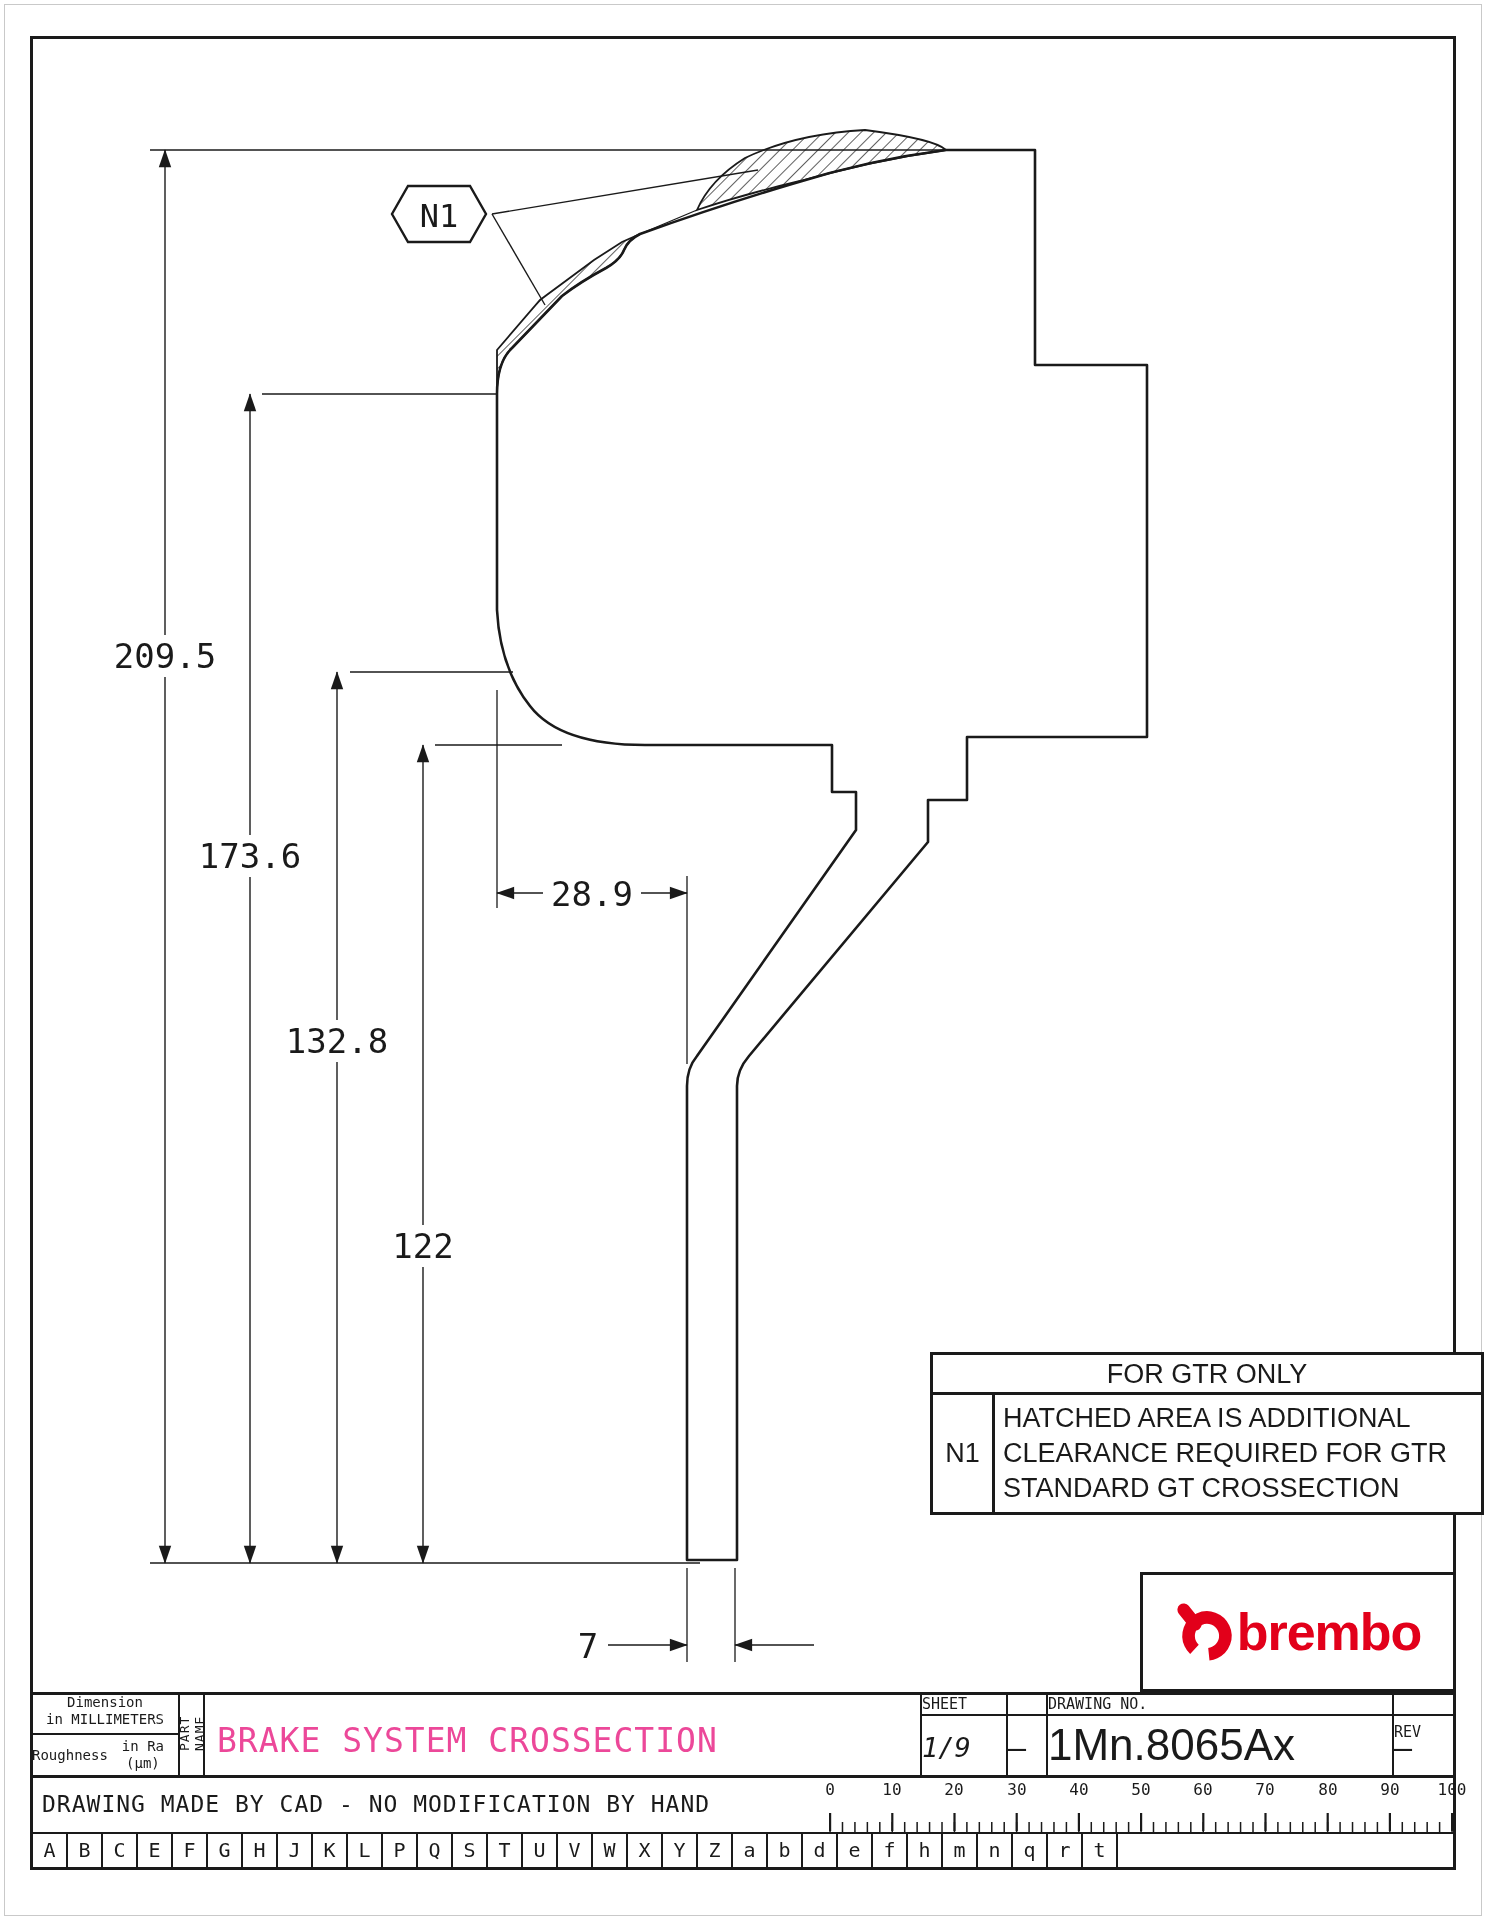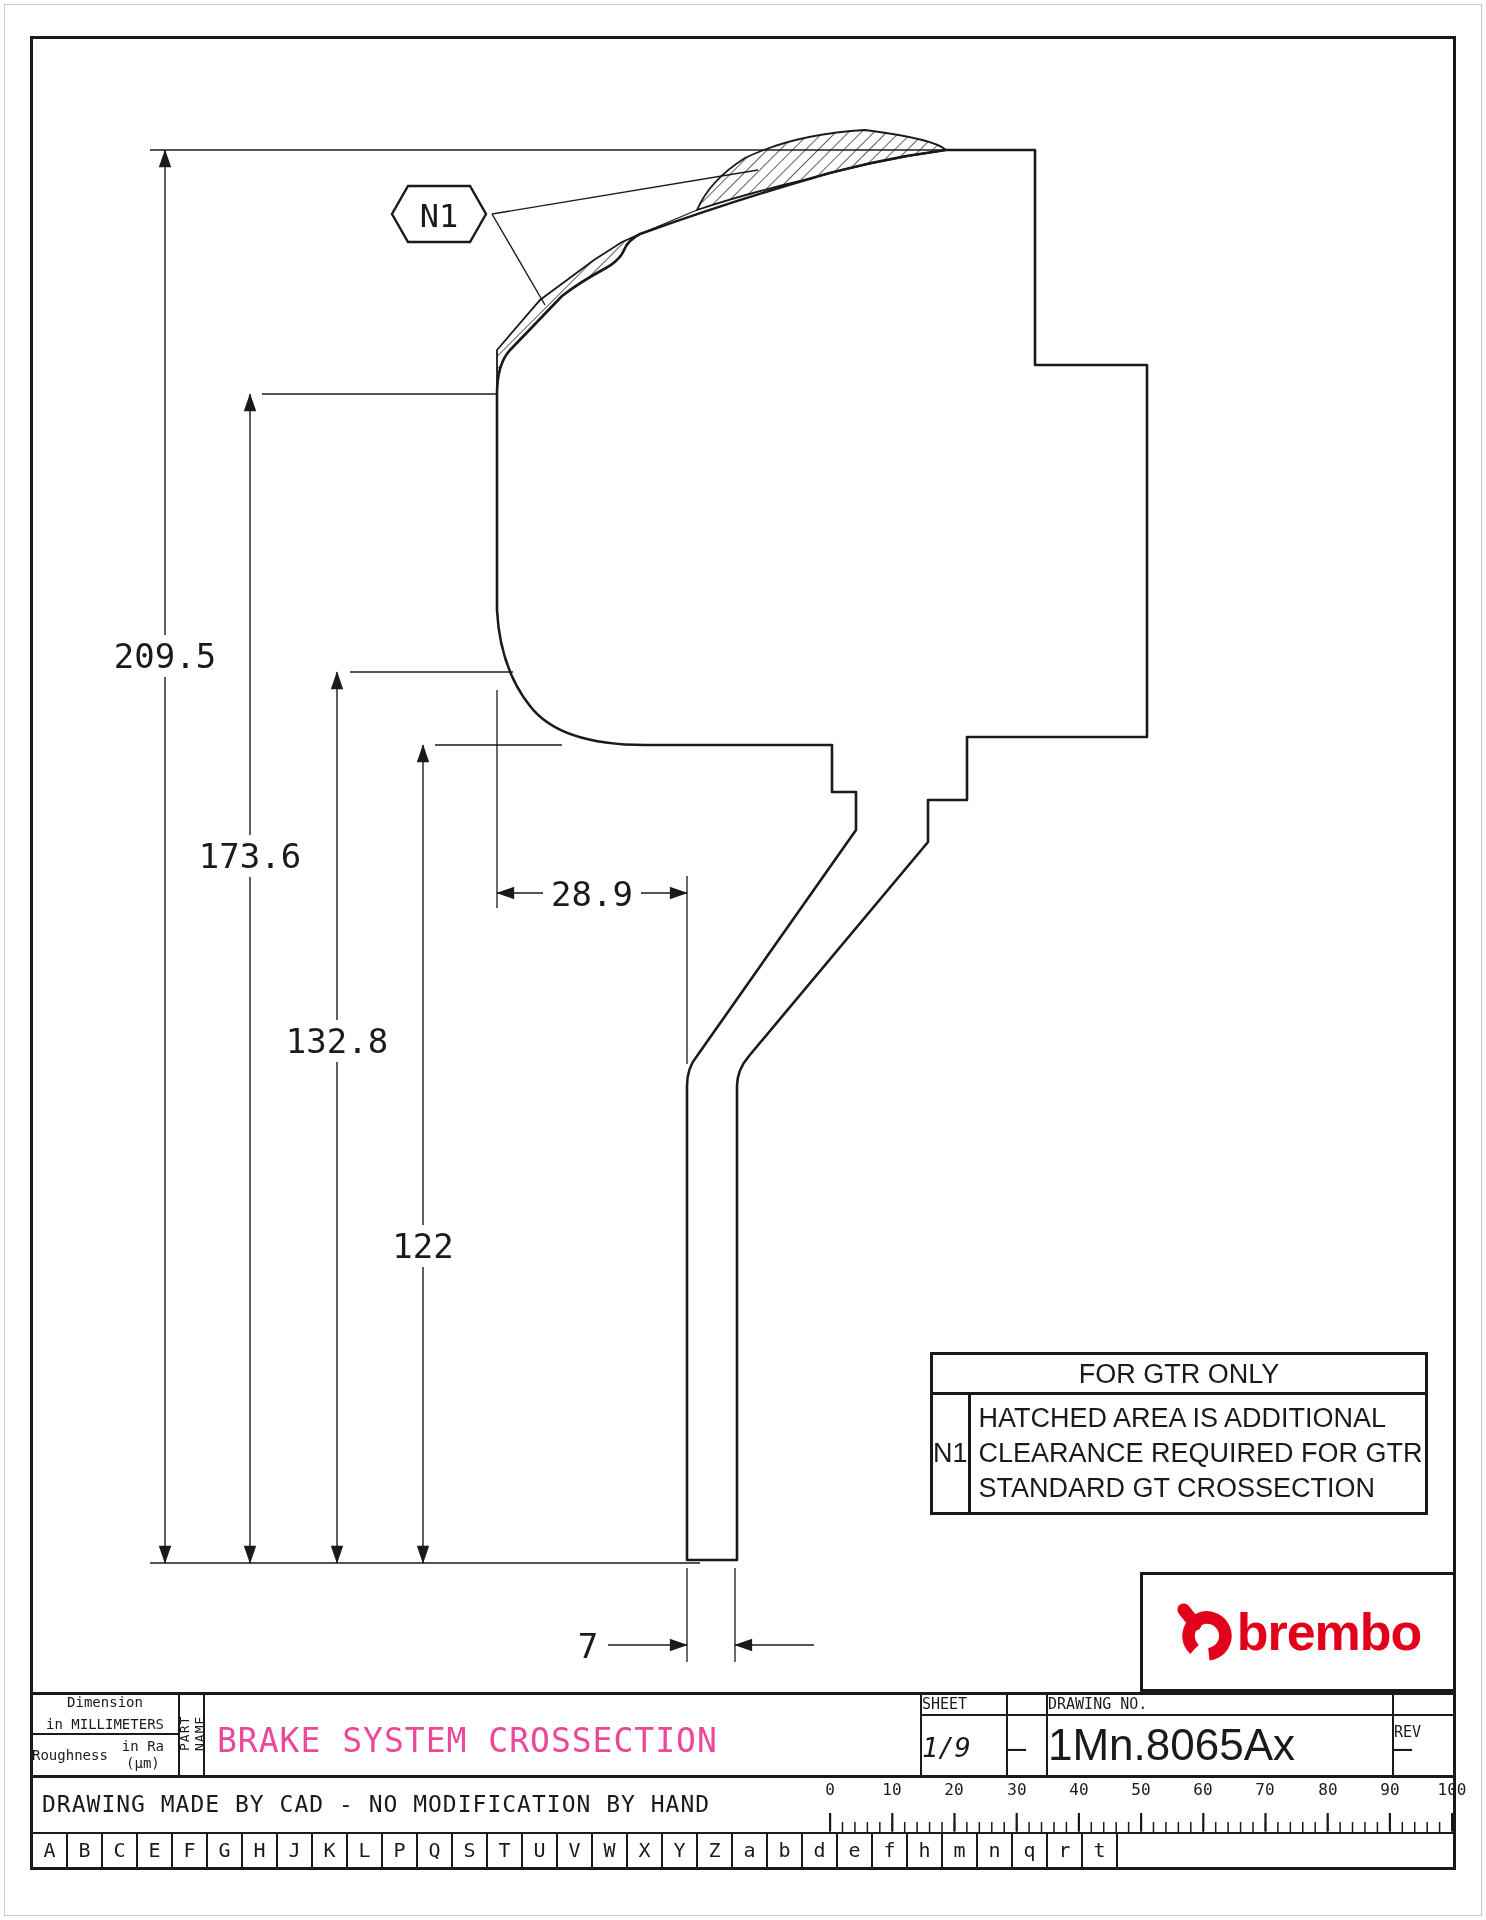--- a/index.html
+++ b/index.html
@@ -11,34 +11,34 @@
   svg.cad{position:absolute;left:0;top:0;width:1486px;height:1920px}
 
   
   .dimtxt{font-family:"DejaVu Sans Mono",monospace;font-size:34px;fill:#1a1a1a}
   .hextxt{font-family:"DejaVu Sans Mono",monospace;font-size:32px;fill:#1a1a1a}
 
   
   .ln{position:absolute;background:#1a1a1a}
 
   
-  .note-table{position:absolute;left:930px;top:1352px;width:498px;border:3px solid #1a1a1a;
+  .note-table{position:absolute;left:930px;top:1352px;width:554px;border:3px solid #1a1a1a;
               font-family:"Liberation Sans",sans-serif;background:#fff}
   .nt-header{height:40px;border-bottom:3px solid #1a1a1a;text-align:center;font-size:27px;line-height:38px}
   .nt-body{display:flex}
   .nt-ref{width:62px;border-right:3px solid #1a1a1a;display:flex;align-items:center;justify-content:center;font-size:27px}
   .nt-text{flex:1;padding:6px 8px;font-size:27px;line-height:35px;white-space:nowrap}
 
   
   .logo-box{position:absolute;left:1140px;top:1572px;width:316px;height:120px;border:3px solid #1a1a1a;
             display:flex;align-items:center;justify-content:center;gap:0;background:#fff}
   .logo-text{font-family:"Liberation Sans",sans-serif;font-weight:700;font-size:52px;color:#e2001a;letter-spacing:-1px}
 
   
-  .tb{position:absolute;display:flex;align-items:center;justify-content:space-between;text-align:center}
+  .tb{position:absolute;display:flex;align-items:center;justify-content:flex-start;text-align:center}
   .tb-units{left:32px;top:1694px;width:146px;height:39px;flex-direction:column;font-size:14px;line-height:17px}
   .tb-rough{left:32px;top:1735px;width:146px;height:40px;font-size:14px;line-height:17px}
   .tb-partlabel{left:180px;top:1694px;width:23px;height:79px;writing-mode:vertical-rl;transform:rotate(180deg);font-size:13px;letter-spacing:1px}
   .tb-partname{left:203px;top:1692px;width:717px;height:97px;justify-content:flex-start;padding-left:14px;
                font-size:33px;letter-spacing:1px;color:#ec4899}
   .tb-sheet-label{left:922px;top:1694px;width:84px;height:20px;font-size:15px}
   .tb-sheet-value{left:922px;top:1722px;width:84px;height:50px;font-size:27px;font-style:italic}
   .tb-dash1{left:1008px;top:1722px;width:38px;height:50px;font-size:30px}
   .tb-dwg-label{left:1048px;top:1694px;width:344px;height:20px;font-size:15px}
   .tb-dwg-value{left:1048px;top:1716px;width:344px;height:58px;font-family:"Liberation Sans",sans-serif;font-size:44px}

